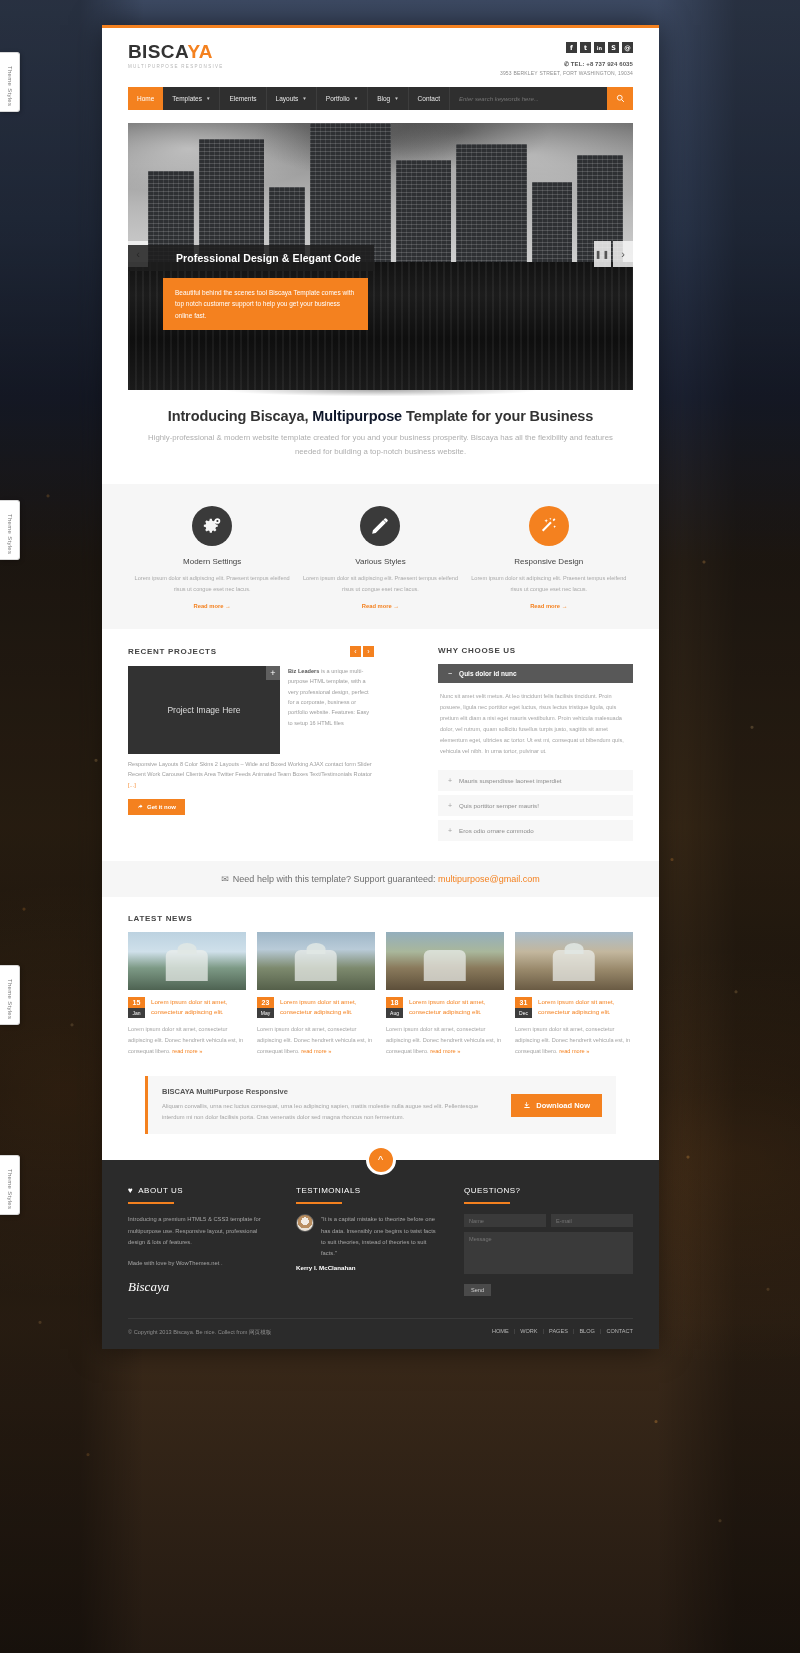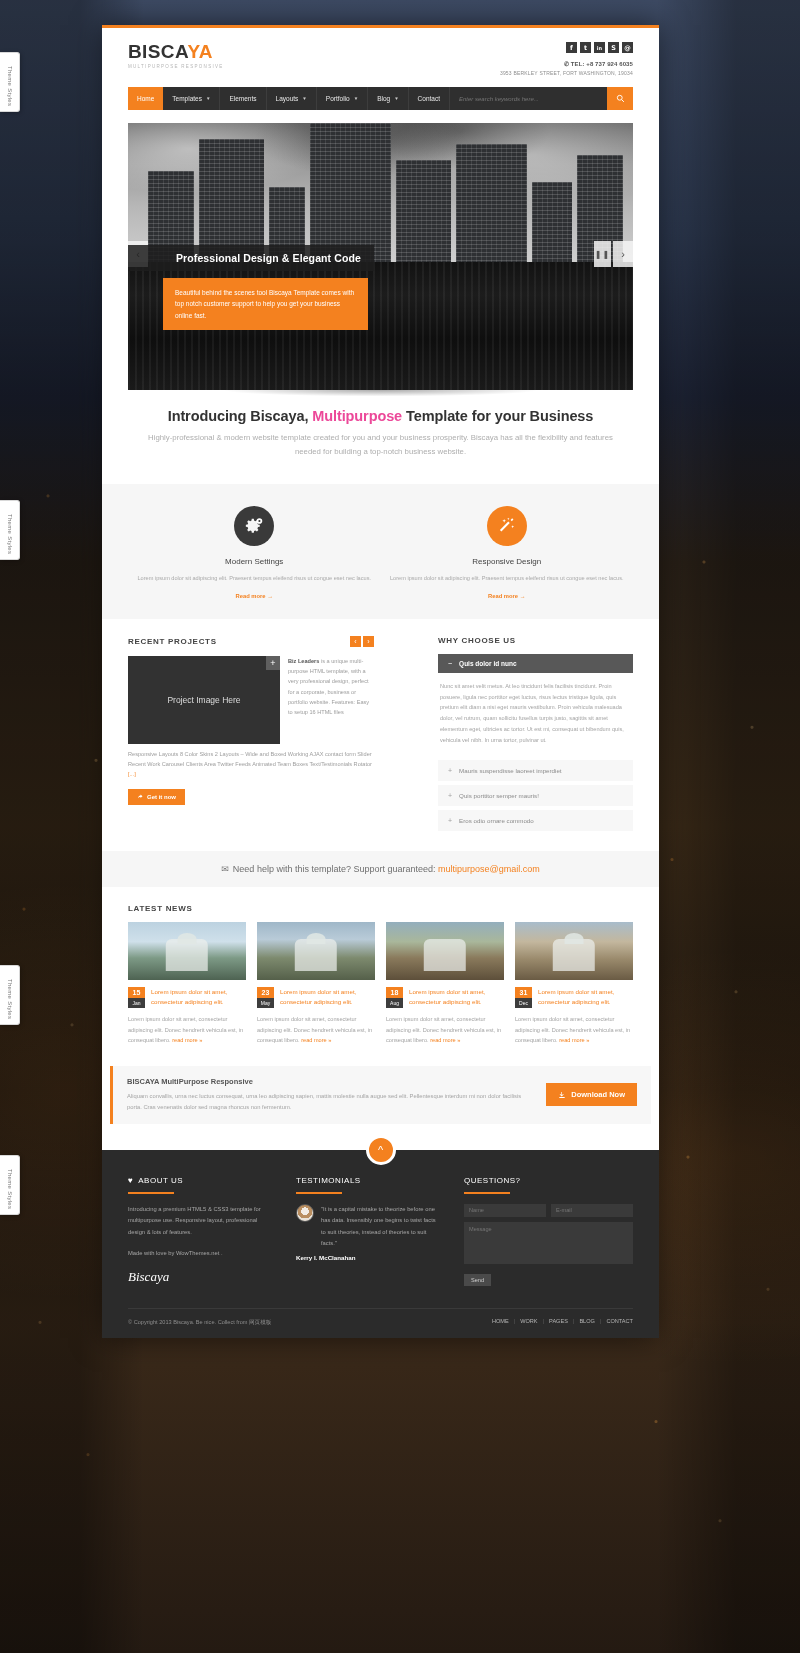--- a/index.html
+++ b/index.html
@@ -154,21 +154,21 @@
     position: absolute; top: 118px; right: 22px; width: 17px; height: 26px;
     background: rgba(245,245,245,.85); color: #555;
     display: flex; align-items: center; justify-content: center; font-size: 8px; letter-spacing: 1px;
   }
   .hero-shadow { height: 9px; margin: 0 34px;
     background: radial-gradient(ellipse 50% 100% at 50% 0%, rgba(0,0,0,.33), transparent 72%); }
 
   
   .intro { text-align: center; padding: 9px 40px 26px; }
   .intro h1 { font-size: 14.5px; color: #333; font-weight: bold; letter-spacing: -.1px; }
-  .intro h1 .hl { color: #ec4899; }
+  .intro h1 .hl { color: #0f172a; }
   .intro p { font-size: 7.8px; color: #aeaeae; line-height: 1.75; margin-top: 7px; }
 
   
   .features { background: #f6f6f6; padding: 22px 26px 20px; display: flex; gap: 0; align-items: center; }
   .feature { flex: 1; text-align: center; padding: 0 6px; }
   .fcircle {
     width: 40px; height: 40px; border-radius: 50%; background: #3a3a3a;
     margin: 0 auto; display: flex; align-items: center; justify-content: center;
   }
   .fcircle.accent { background: #f4811f; }
@@ -253,21 +253,21 @@
   }
   .d-mon {
     background: #3d3d3d; color: #fff; font-size: 5px;
     text-align: center; padding: 2px 0;
   }
   .news-title { font-size: 6.2px; color: #f4811f; line-height: 1.6; }
   .news-body { font-size: 5.6px; color: #a4a4a4; line-height: 1.9; margin-top: 6px; }
   .news-body .rm { color: #f4811f; }
 
   
-  .dl-wrap { padding: 6px 8px 26px; }
+  .dl-wrap { padding: 6px 43px 26px; }
   .dl {
     background: #f7f7f7; border-left: 3px solid #f4811f;
     padding: 11px 14px; display: flex; align-items: center; justify-content: space-between; gap: 14px;
   }
   .dl h4 { font-size: 7.5px; color: #555; font-weight: bold; }
   .dl p { font-size: 5.8px; color: #a4a4a4; line-height: 1.9; margin-top: 5px; }
   .dl-btn {
     flex: none; background: #f4811f; color: #fff; font-size: 7.5px; font-weight: bold;
     padding: 7px 12px; display: flex; align-items: center; gap: 5px; white-space: nowrap;
   }
@@ -446,20 +446,30 @@
             <path d="M10.2 9.3a3.2 3.2 0 100 6.4 3.2 3.2 0 000-6.4zm0 4.6a1.4 1.4 0 110-2.8 1.4 1.4 0 010 2.8zM9.3 3.4l-.3 2.1-1.6.7-1.8-1.2-1.8 1.8 1.2 1.8-.7 1.6-2.1.3v2.5l2.1.3.7 1.6-1.2 1.8 1.8 1.8 1.8-1.2 1.6.7.3 2.1h2.5l.3-2.1 1.6-.7 1.8 1.2 1.8-1.8-1.2-1.8.7-1.6 2.1-.3v-2.5l-2.1-.3-.7-1.6 1.2-1.8-1.8-1.8-1.8 1.2-1.6-.7-.3-2.1z" opacity=".95"></path>
             <circle cx="18.5" cy="6" r="3.4"></circle>
             <circle cx="18.5" cy="6" r="1.3" fill="#3a3a3a"></circle>
           </svg>
       </div>
       <h3>Modern Settings</h3>
       <p>Lorem ipsum dolor sit adipiscing elit. Praesent tempus eleifend risus ut congue eset nec lacus.</p>
       <div class="readmore">Read more →</div>
     </div>
     <div class="feature">
+      <div class="fcircle">
+        <svg viewBox="0 0 24 24">
+            <path d="M3.5 17.2L2.6 21.4l4.2-.9L19.1 8.2l-3.3-3.3L3.5 17.2zM21 6.3a1.2 1.2 0 000-1.7l-1.6-1.6a1.2 1.2 0 00-1.7 0l-1.4 1.4 3.3 3.3L21 6.3z"></path>
+          </svg>
+      </div>
+      <h3>Various Styles</h3>
+      <p>Lorem ipsum dolor sit adipiscing elit. Praesent tempus eleifend risus ut congue eset nec lacus.</p>
+      <div class="readmore">Read more →</div>
+    </div>
+    <div class="feature">
       <div class="fcircle accent">
         <svg viewBox="0 0 24 24">
             <path d="M5.3 18.5l10-10-1.8-1.8-10 10 1.8 1.8zM17.8 6.2l1.9-1.9-1.5-1.5-1.9 1.9 1.5 1.5zM8.6 3.6l.6 1.6 1.6.6-1.6.6-.6 1.6-.6-1.6L6.4 5.8l1.6-.6.6-1.6zM18.8 11l.5 1.3 1.3.5-1.3.5-.5 1.3-.5-1.3-1.3-.5 1.3-.5.5-1.3zM13.6 2l.4 1 1 .4-1 .4-.4 1-.4-1-1-.4 1-.4.4-1z"></path>
           </svg>
       </div>
       <h3>Responsive Design</h3>
       <p>Lorem ipsum dolor sit adipiscing elit. Praesent tempus eleifend risus ut congue eset nec lacus.</p>
       <div class="readmore">Read more →</div>
     </div>
   </div>

